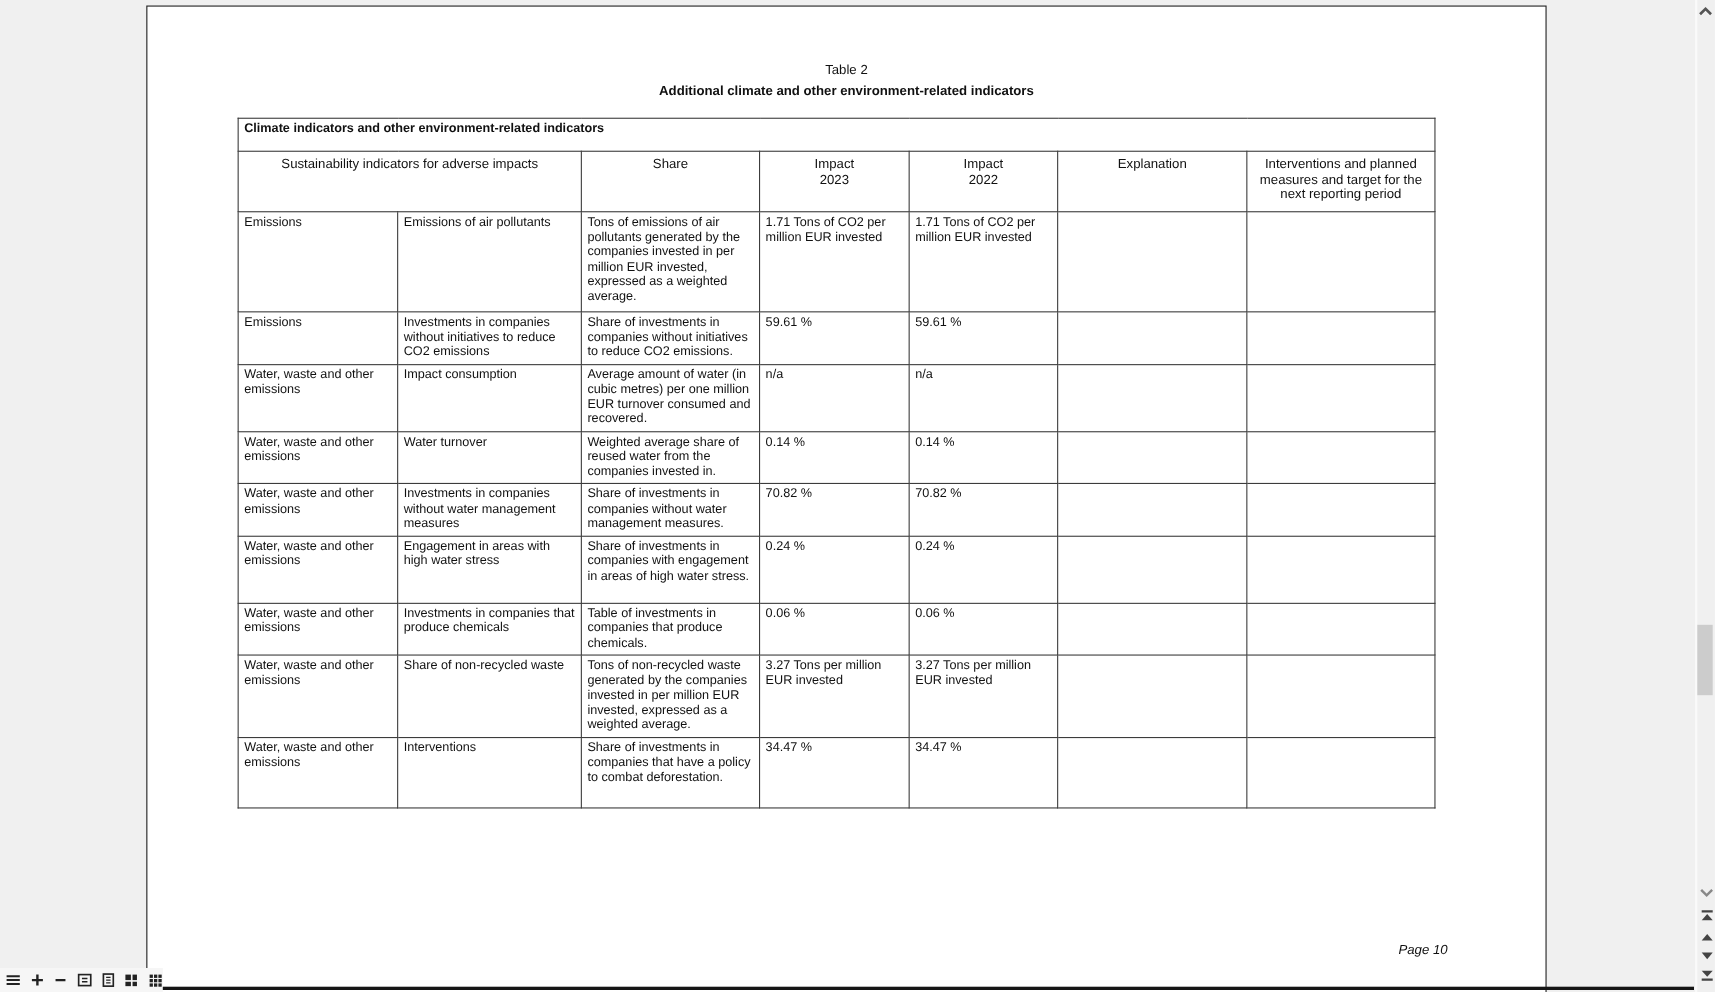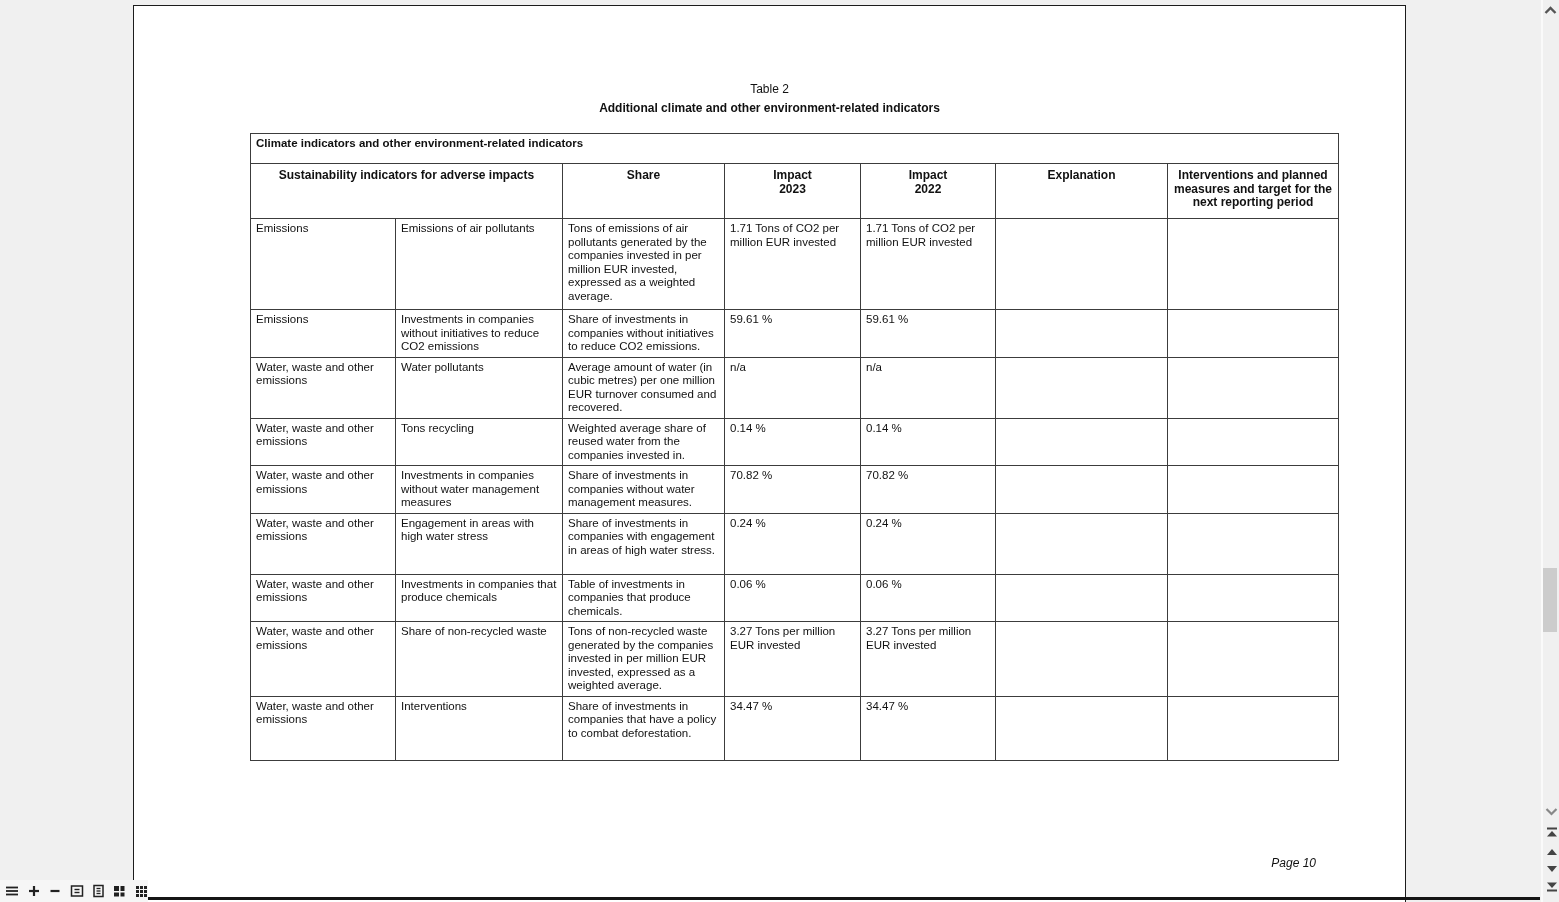--- a/index.html
+++ b/index.html
@@ -7,39 +7,39 @@
   body {
     background:#f0f0f0;
     font-family:"Liberation Sans", sans-serif;
     color:#111;
     position:relative;
   }
   .page {
     position:absolute; left:133px; top:5px; width:1273px; height:910px;
     background:#ffffff; border:1.5px solid #1c1c1c;
   }
-  .caption1 { margin-top:76px; text-align:center; font-size:12px; line-height:15px; }
+  .caption1 { margin-top:50px; text-align:center; font-size:12px; line-height:15px; }
   .caption2 { margin-top:4px; text-align:center; font-size:12px; line-height:15px; font-weight:bold; }
   table.ind {
-    margin:17px 0 0 116px; width:1088px;
+    margin:17px 0 0 82px; width:1088px;
     border-collapse:collapse; table-layout:fixed;
   }
   table.ind th, table.ind td {
     border:1px solid #3c3c3c;
     font-size:11.5px; line-height:13.5px;
     padding:3px 5px 3px 5px;
     vertical-align:top; text-align:left;
     overflow:hidden;
   }
   th.t-title {
     font-size:15px; font-weight:bold; text-align:center;
     height:30px; vertical-align:middle; padding:2px;
   }
   tr.cols th {
-    font-weight:bold; font-size:12px; text-align:center;
+    font-weight:normal; font-size:12px; text-align:center;
     height:55px; vertical-align:top; padding-top:5px;
   }
   th.pre { white-space:pre-line; }
   .pageno { position:absolute; right:89px; top:850px; font-size:12px;font-style:italic; }
 
   
   .toolbar {
     position:absolute; left:0; top:880px; width:148px; height:22px;
     background:#f6f6f6; display:flex; align-items:center; gap:8px; padding-left:5px;
   }
@@ -104,30 +104,30 @@
           <td>Emissions</td>
           <td>Investments in companies without initiatives to reduce CO2 emissions</td>
           <td>Share of investments in companies without initiatives to reduce CO2 emissions.</td>
           <td>59.61 %</td>
           <td>59.61 %</td>
           <td></td>
           <td></td>
         </tr>
         <tr style="height: 60px;">
           <td>Water, waste and other emissions</td>
-          <td>Water pollutants</td>
+          <td>Impact consumption</td>
           <td>Average amount of water (in cubic metres) per one million EUR turnover consumed and recovered.</td>
           <td>n/a</td>
           <td>n/a</td>
           <td></td>
           <td></td>
         </tr>
         <tr style="height: 47px;">
           <td>Water, waste and other emissions</td>
-          <td>Tons recycling</td>
+          <td>Water turnover</td>
           <td>Weighted average share of reused water from the companies invested in.</td>
           <td>0.14 %</td>
           <td>0.14 %</td>
           <td></td>
           <td></td>
         </tr>
         <tr style="height: 47px;">
           <td>Water, waste and other emissions</td>
           <td>Investments in companies without water management measures</td>
           <td>Share of investments in companies without water management measures.</td>

